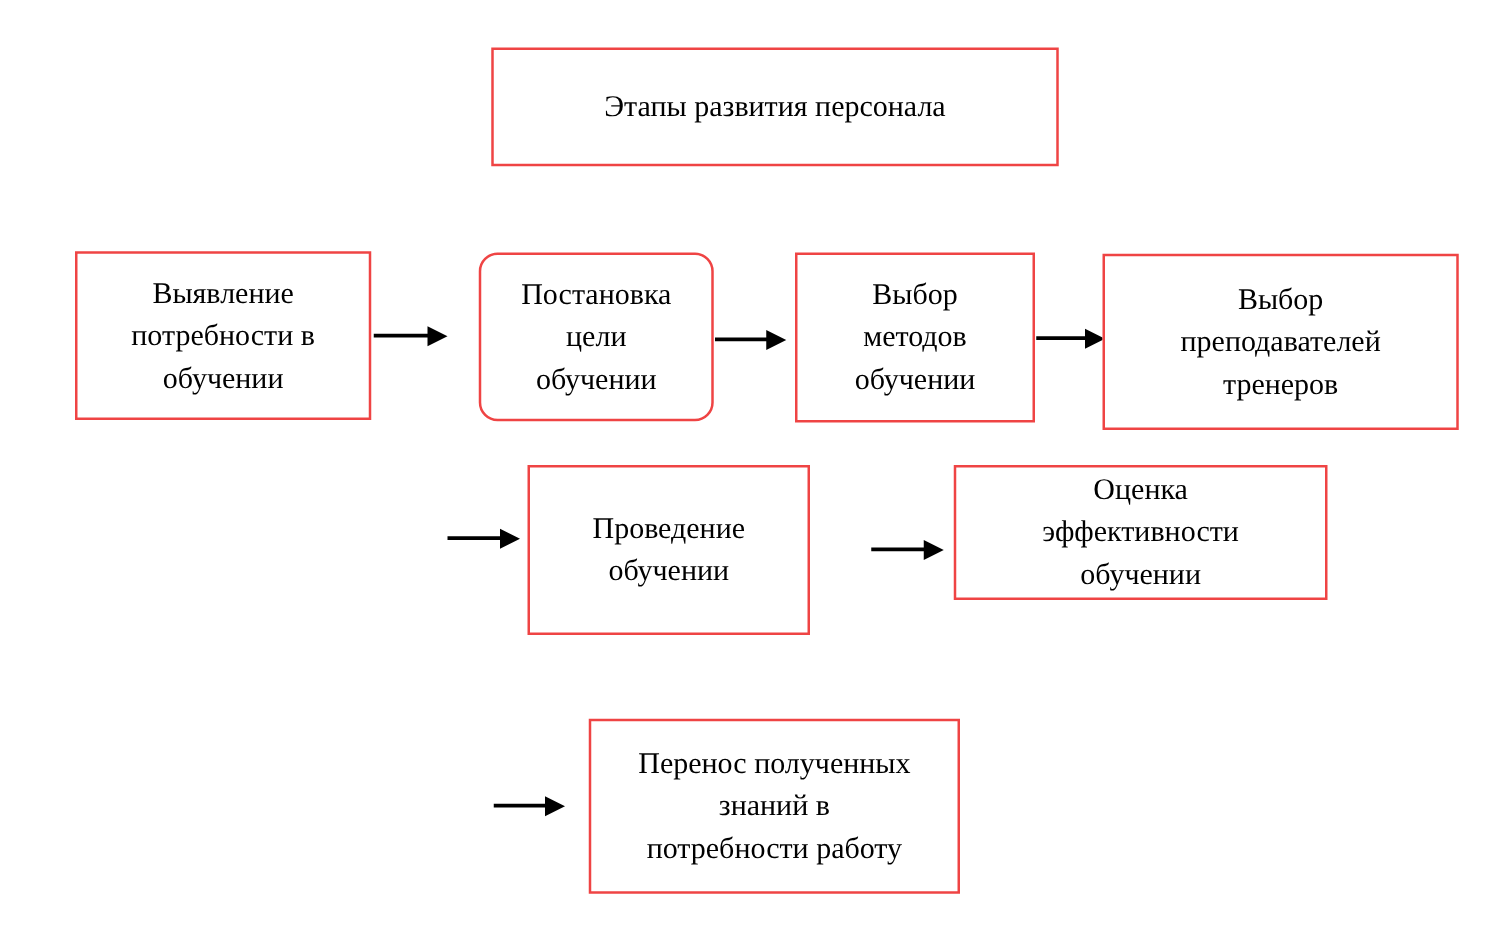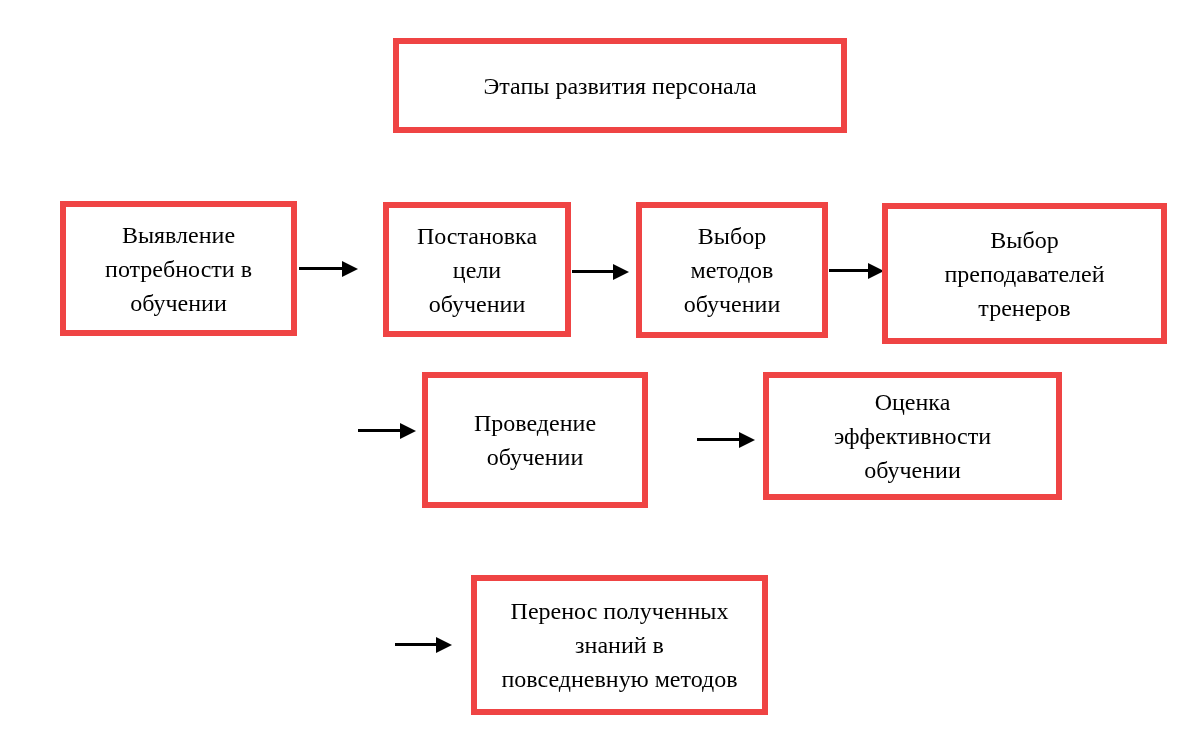--- a/index.html
+++ b/index.html
@@ -11,44 +11,44 @@
     position: relative;
     width: 1200px;
     height: 748px;
     background: #ffffff;
     font-family: "Liberation Serif", "DejaVu Serif", serif;
     color: #000000;
     overflow: hidden;
   }
   .node {
     position: absolute;
-    border: 6px solid #ef4444;
+    border: 2px solid #ef4444;
     background: #ffffff;
     box-sizing: border-box;
     display: flex;
     align-items: center;
     justify-content: center;
     text-align: center;
     font-size: 24px;
     line-height: 34px;
     white-space: pre-line;
     overflow: hidden;
   }
   
   #node-title   { left: 393px; top: 38px;  width: 454px; height: 95px; }
   
   #node-need    { left: 60px;  top: 201px; width: 237px; height: 135px; }
-  #node-goal    { left: 383px; top: 202px; width: 188px; height: 135px; }
+  #node-goal    { left: 383px; top: 202px; width: 188px; height: 135px; border-radius: 15px; }
   #node-methods { left: 636px; top: 202px; width: 192px; height: 136px; }
   #node-trainers{ left: 882px; top: 203px; width: 285px; height: 141px; }
   
   #node-org     { left: 60px;  top: 370px; width: 298px; height: 133px;
                   align-items: flex-start; padding-top: 5px; }
   #node-conduct { left: 422px; top: 372px; width: 226px; height: 136px; }
-  #node-eval    { left: 763px; top: 372px; width: 299px; height: 128px; }
+  #node-eval    { left: 763px; top: 372px; width: 299px; height: 108px; }
   
   #node-transfer{ left: 471px; top: 575px; width: 297px; height: 140px; }
 
   
   .arrow {
     position: absolute;
     height: 16px;
   }
   .arrow::before {
     content: "";
@@ -115,15 +115,15 @@
   <div class="arrow" id="arrow-5"></div>
 
   <div class="node" id="node-eval">Оценка
 эффективности
 обучении</div>
 
   <div class="arrow" id="arrow-6"></div>
 
   <div class="node" id="node-transfer">Перенос полученных
 знаний в
-повседневную методов</div>
+потребности работу</div>
 
 </div>
 
 </body></html>

